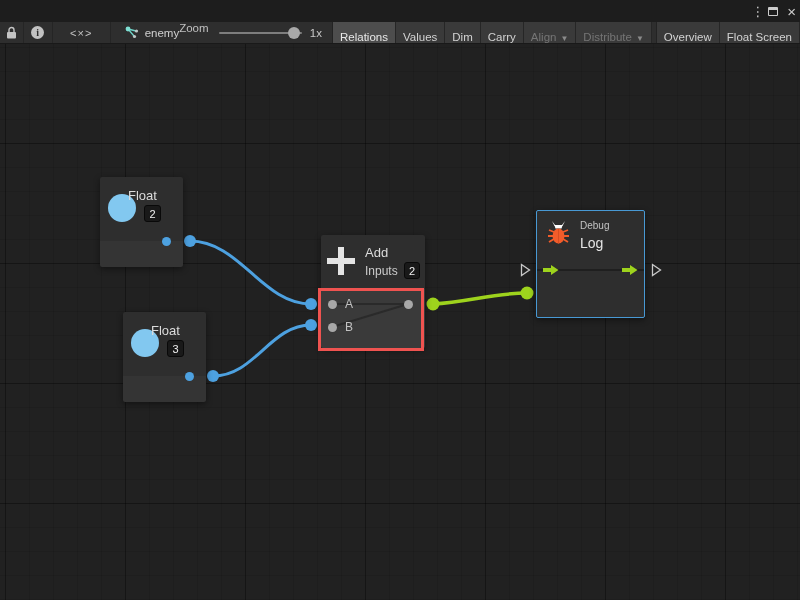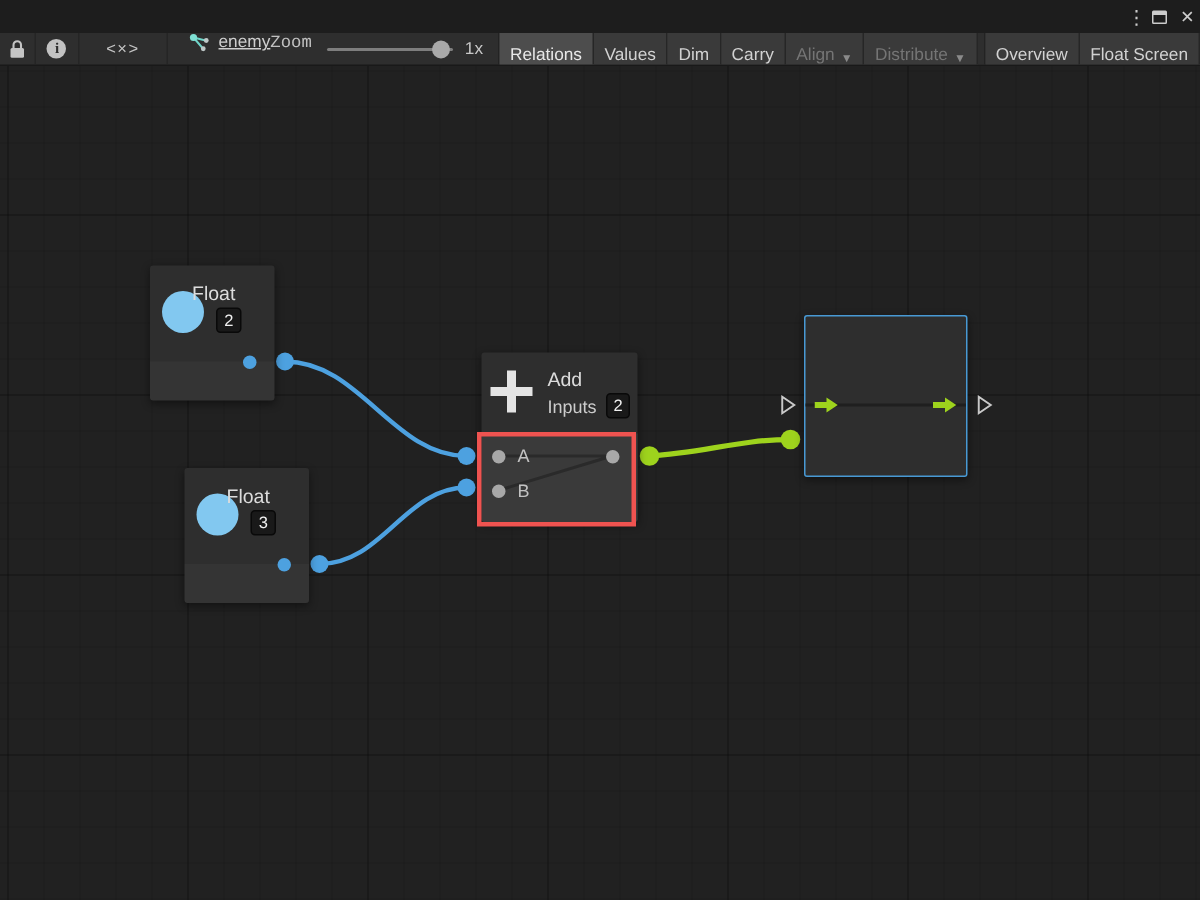--- a/index.html
+++ b/index.html
@@ -19,22 +19,22 @@
   .win-controls{position:absolute; right:4px; top:0; height:22px; display:flex; align-items:center; gap:9px; color:#cccccc;}
   .wc-menu{font-size:13px; width:8px; text-align:center; cursor:default;}
   .wc-max{width:10px; height:9px; border:1px solid #cccccc; border-top-width:3px; border-radius:1px;}
   .wc-close{font-size:15px; line-height:1;}
 
   
   .toolbar{height:22px; background:#2e2e2e; border-bottom:1px solid #191919; display:flex; align-items:stretch; font-size:11.5px;}
   .tool-cell{display:flex; align-items:center; justify-content:center; border-right:1px solid #252525; color:#c4c4c4;}
   .cell-lock{width:26px;} .cell-info{width:32px;} .cell-code{width:64px; font-size:11px; letter-spacing:1px;}
   .info-circle{width:13px;height:13px;border-radius:50%;background:#c2c2c2;color:#2e2e2e;font-weight:bold;font-size:10px;display:flex;align-items:center;justify-content:center;font-family:"Liberation Serif",serif;}
-  .graph-ref{display:flex;align-items:flex-start;gap:6px;margin-left:14px;color:#cfcfcf;text-decoration:underline;}
-  .zoom-label{color:#c0c0c0;font-family:Liberation Mono, monospace;}
+  .graph-ref{display:flex;align-items:center;gap:6px;margin-left:14px;color:#cfcfcf;}
+  .zoom-label{color:#c0c0c0;}
   .slider{width:92px;height:2px;background:#7e7e7e;border-radius:1px;margin-left:10px;position:relative;align-self:center;}
   .slider-handle{position:absolute;right:2px;top:-5px;width:12px;height:12px;border-radius:50%;background:#a9a9a9;}
   .zoom-value{margin-left:8px;color:#c8c8c8;align-self:center;}
   .btn-strip{display:flex;align-items:stretch;margin-left:10px;border-left:1px solid #232323;}
   .tbtn{display:flex;align-items:flex-end;padding:0 7px;background:#3a3a3a;border-right:1px solid #262626;color:#d2d2d2;white-space:nowrap;}
   .tbtn.active{background:#4d4d4d;color:#e8e8e8;}
   .tbtn.disabled{color:#757575;}
   .chevron{font-size:8px;margin-left:4px;color:#8a8a8a;}
   .strip-gap{width:5px;background:#2e2e2e;border-right:1px solid #232323;}
 
@@ -201,20 +201,31 @@
       <span class="gray-dot" style="left:7px;top:11px;"></span>
       <span class="port-label" style="left:24px;top:8px;">A</span>
       <span class="gray-dot" style="left:83px;top:11px;"></span>
       <span class="gray-dot" style="left:7px;top:34px;"></span>
       <span class="port-label" style="left:24px;top:31px;">B</span>
     </div>
     <div class="red-frame"></div>
   </div>
 
   <div class="node debug-node" style="left:536px;top:166px;">
+    <div class="debug-header">
+      <svg class="bug-icon" width="25" height="27" viewBox="0 0 25 27">
+        <path d="M6 2 L9 6 H16 L19 2 L16.5 7 H8.5 Z" fill="#ffffff"></path>
+        <path d="M8.5 6.5 H16.5 L15.5 9.5 H9.5 Z" fill="#ffffff"></path>
+        <path d="M3 11 L8 13 M2 17 H8 M3 23 L8 20 M22 11 L17 13 M23 17 H17 M22 23 L17 20" stroke="var(--bug-orange)" stroke-width="1.8" fill="none"></path>
+        <ellipse cx="12.5" cy="17" rx="6" ry="7.5" fill="var(--bug-orange)"></ellipse>
+        <path d="M12.5 10 V24.5" stroke="#d84d22" stroke-width="1"></path>
+      </svg>
+      <span class="debug-cat">Debug</span>
+      <span class="debug-title">Log</span>
+    </div>
     <div class="debug-sep"></div>
     <svg class="exec-arrow" style="left:6px;" width="16" height="12" viewBox="0 0 16 12">
       <path d="M0 4 H8 V1 L15.5 6 L8 11 V8 H0 Z" fill="var(--edge-green)"></path>
     </svg>
     <svg class="exec-arrow" style="right:6px;" width="16" height="12" viewBox="0 0 16 12">
       <path d="M0 4 H8 V1 L15.5 6 L8 11 V8 H0 Z" fill="var(--edge-green)"></path>
     </svg>
     <svg class="tri-port" style="left:-17px;" width="11" height="14" viewBox="0 0 11 14">
       <polygon points="1.5,1.5 9.5,7 1.5,12.5" fill="none" stroke="#c9c9c9" stroke-width="1.3"></polygon>
     </svg>

